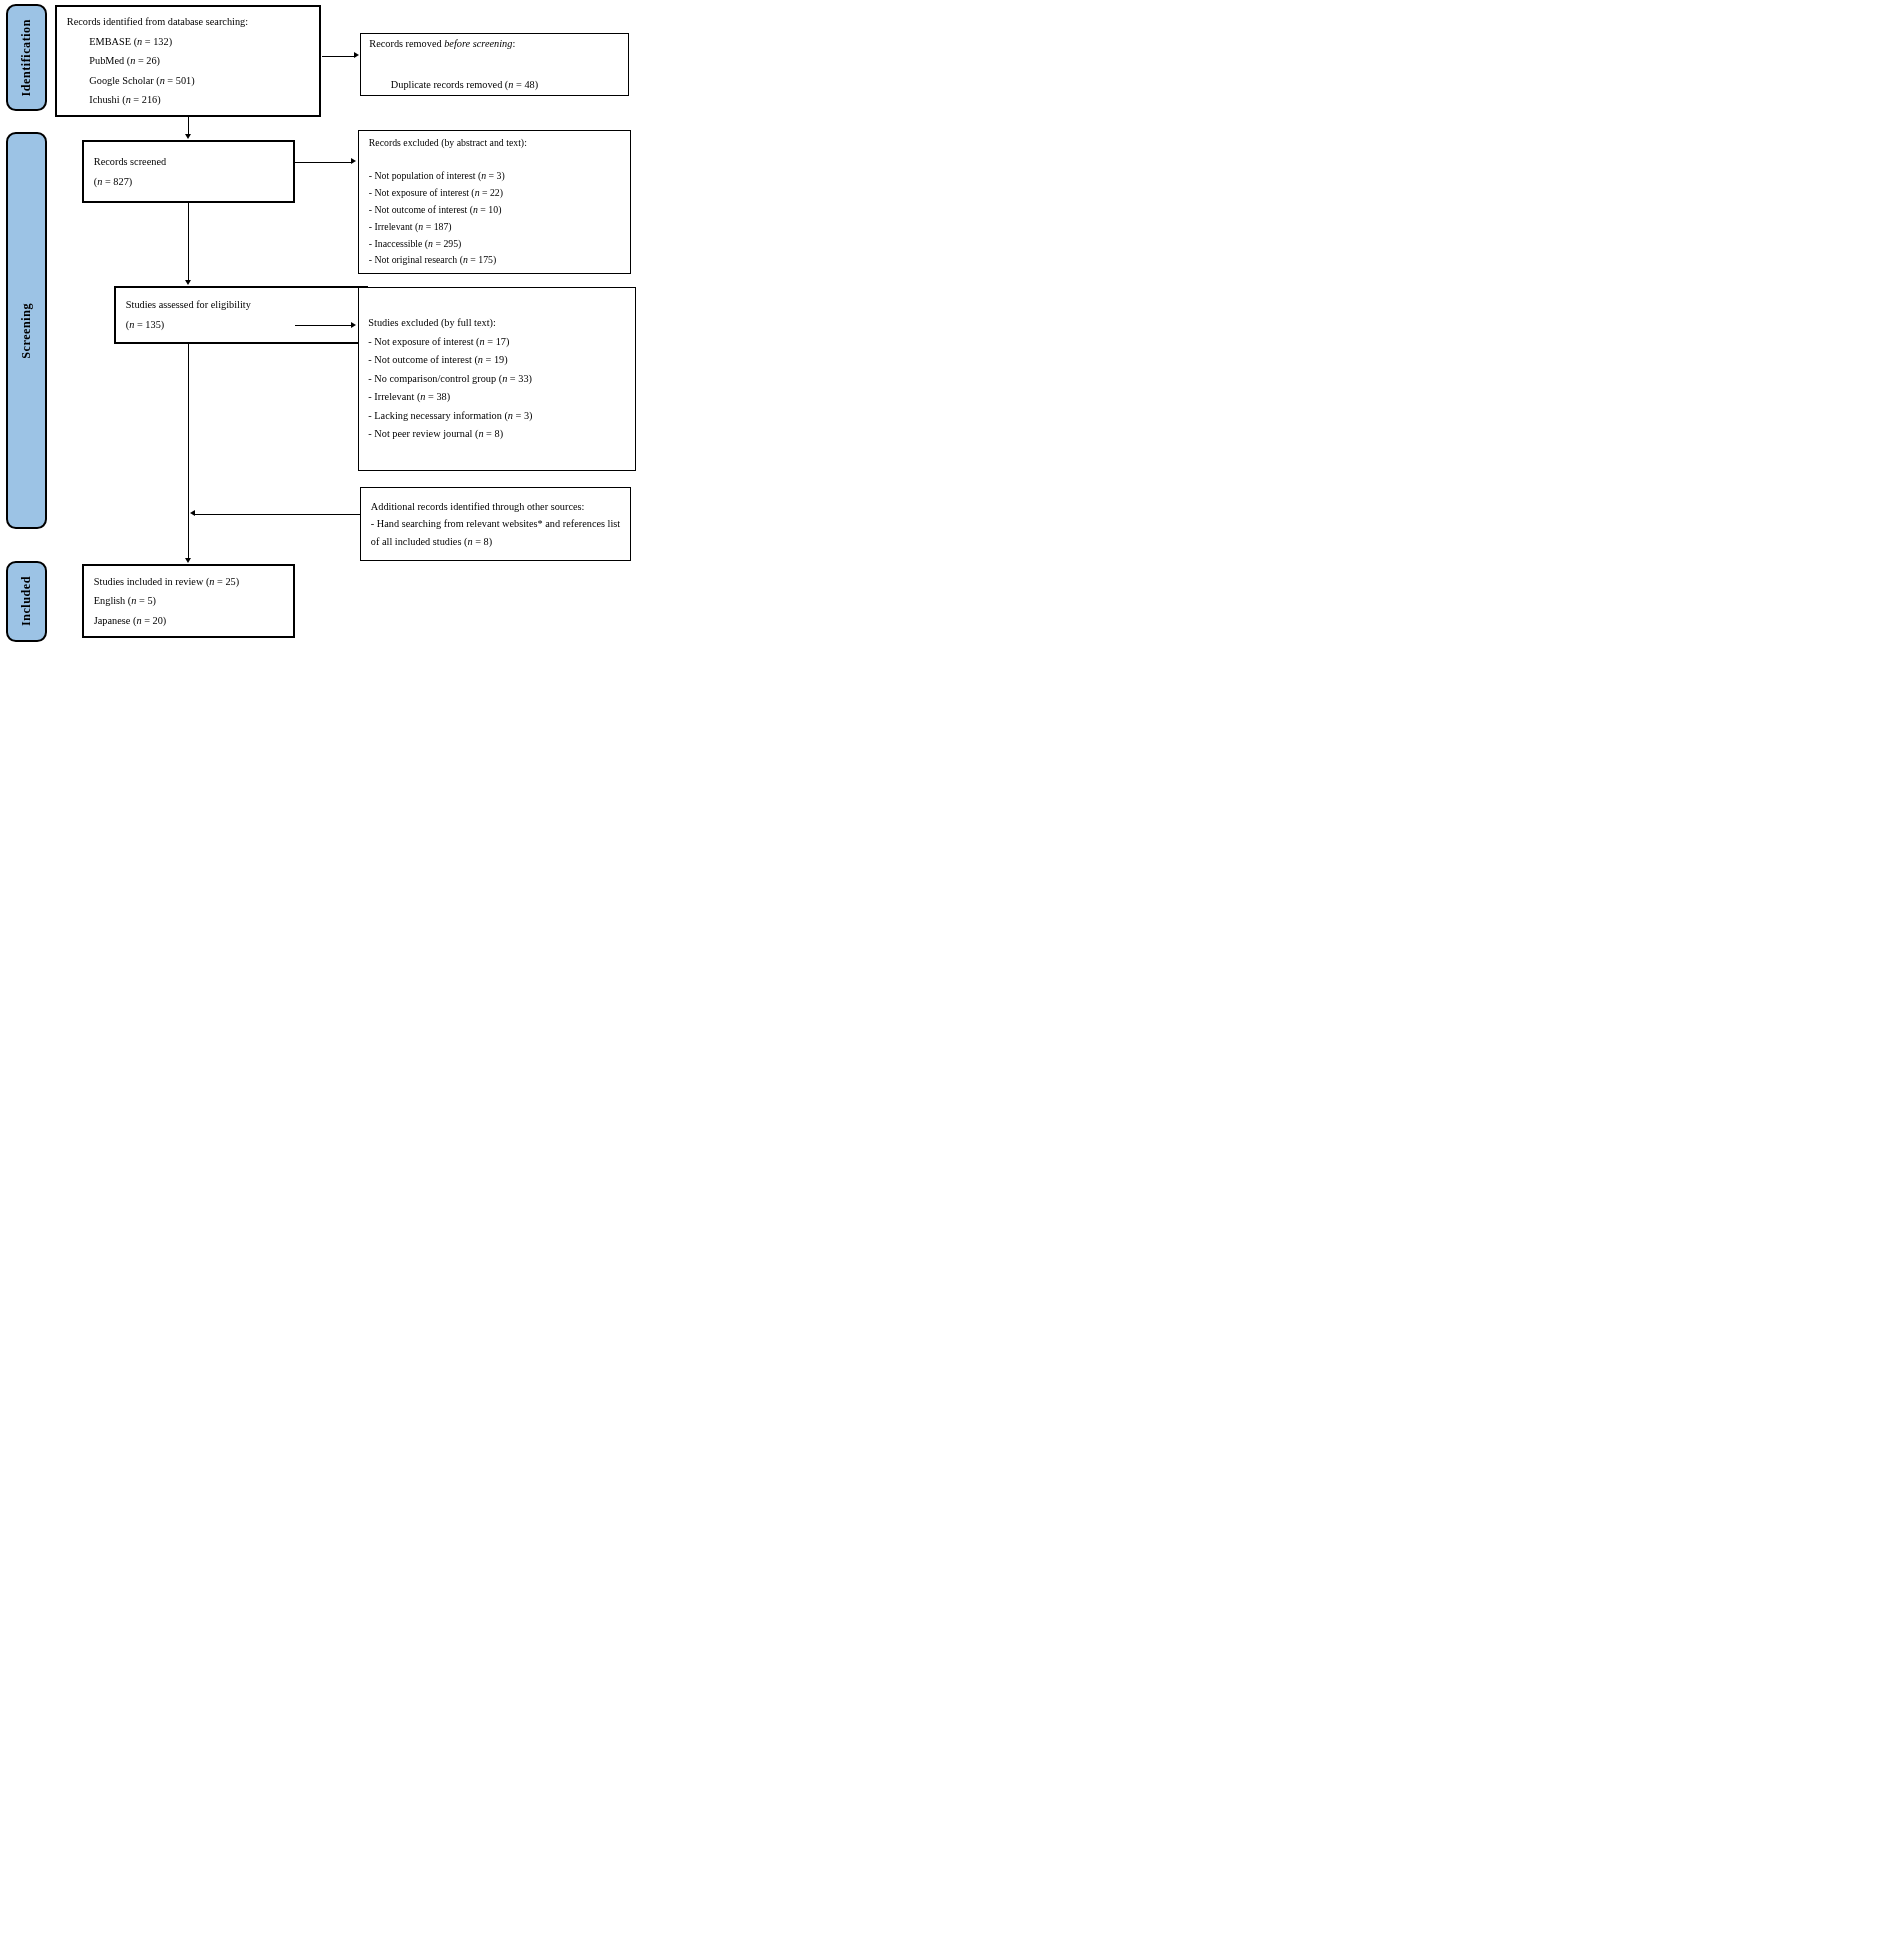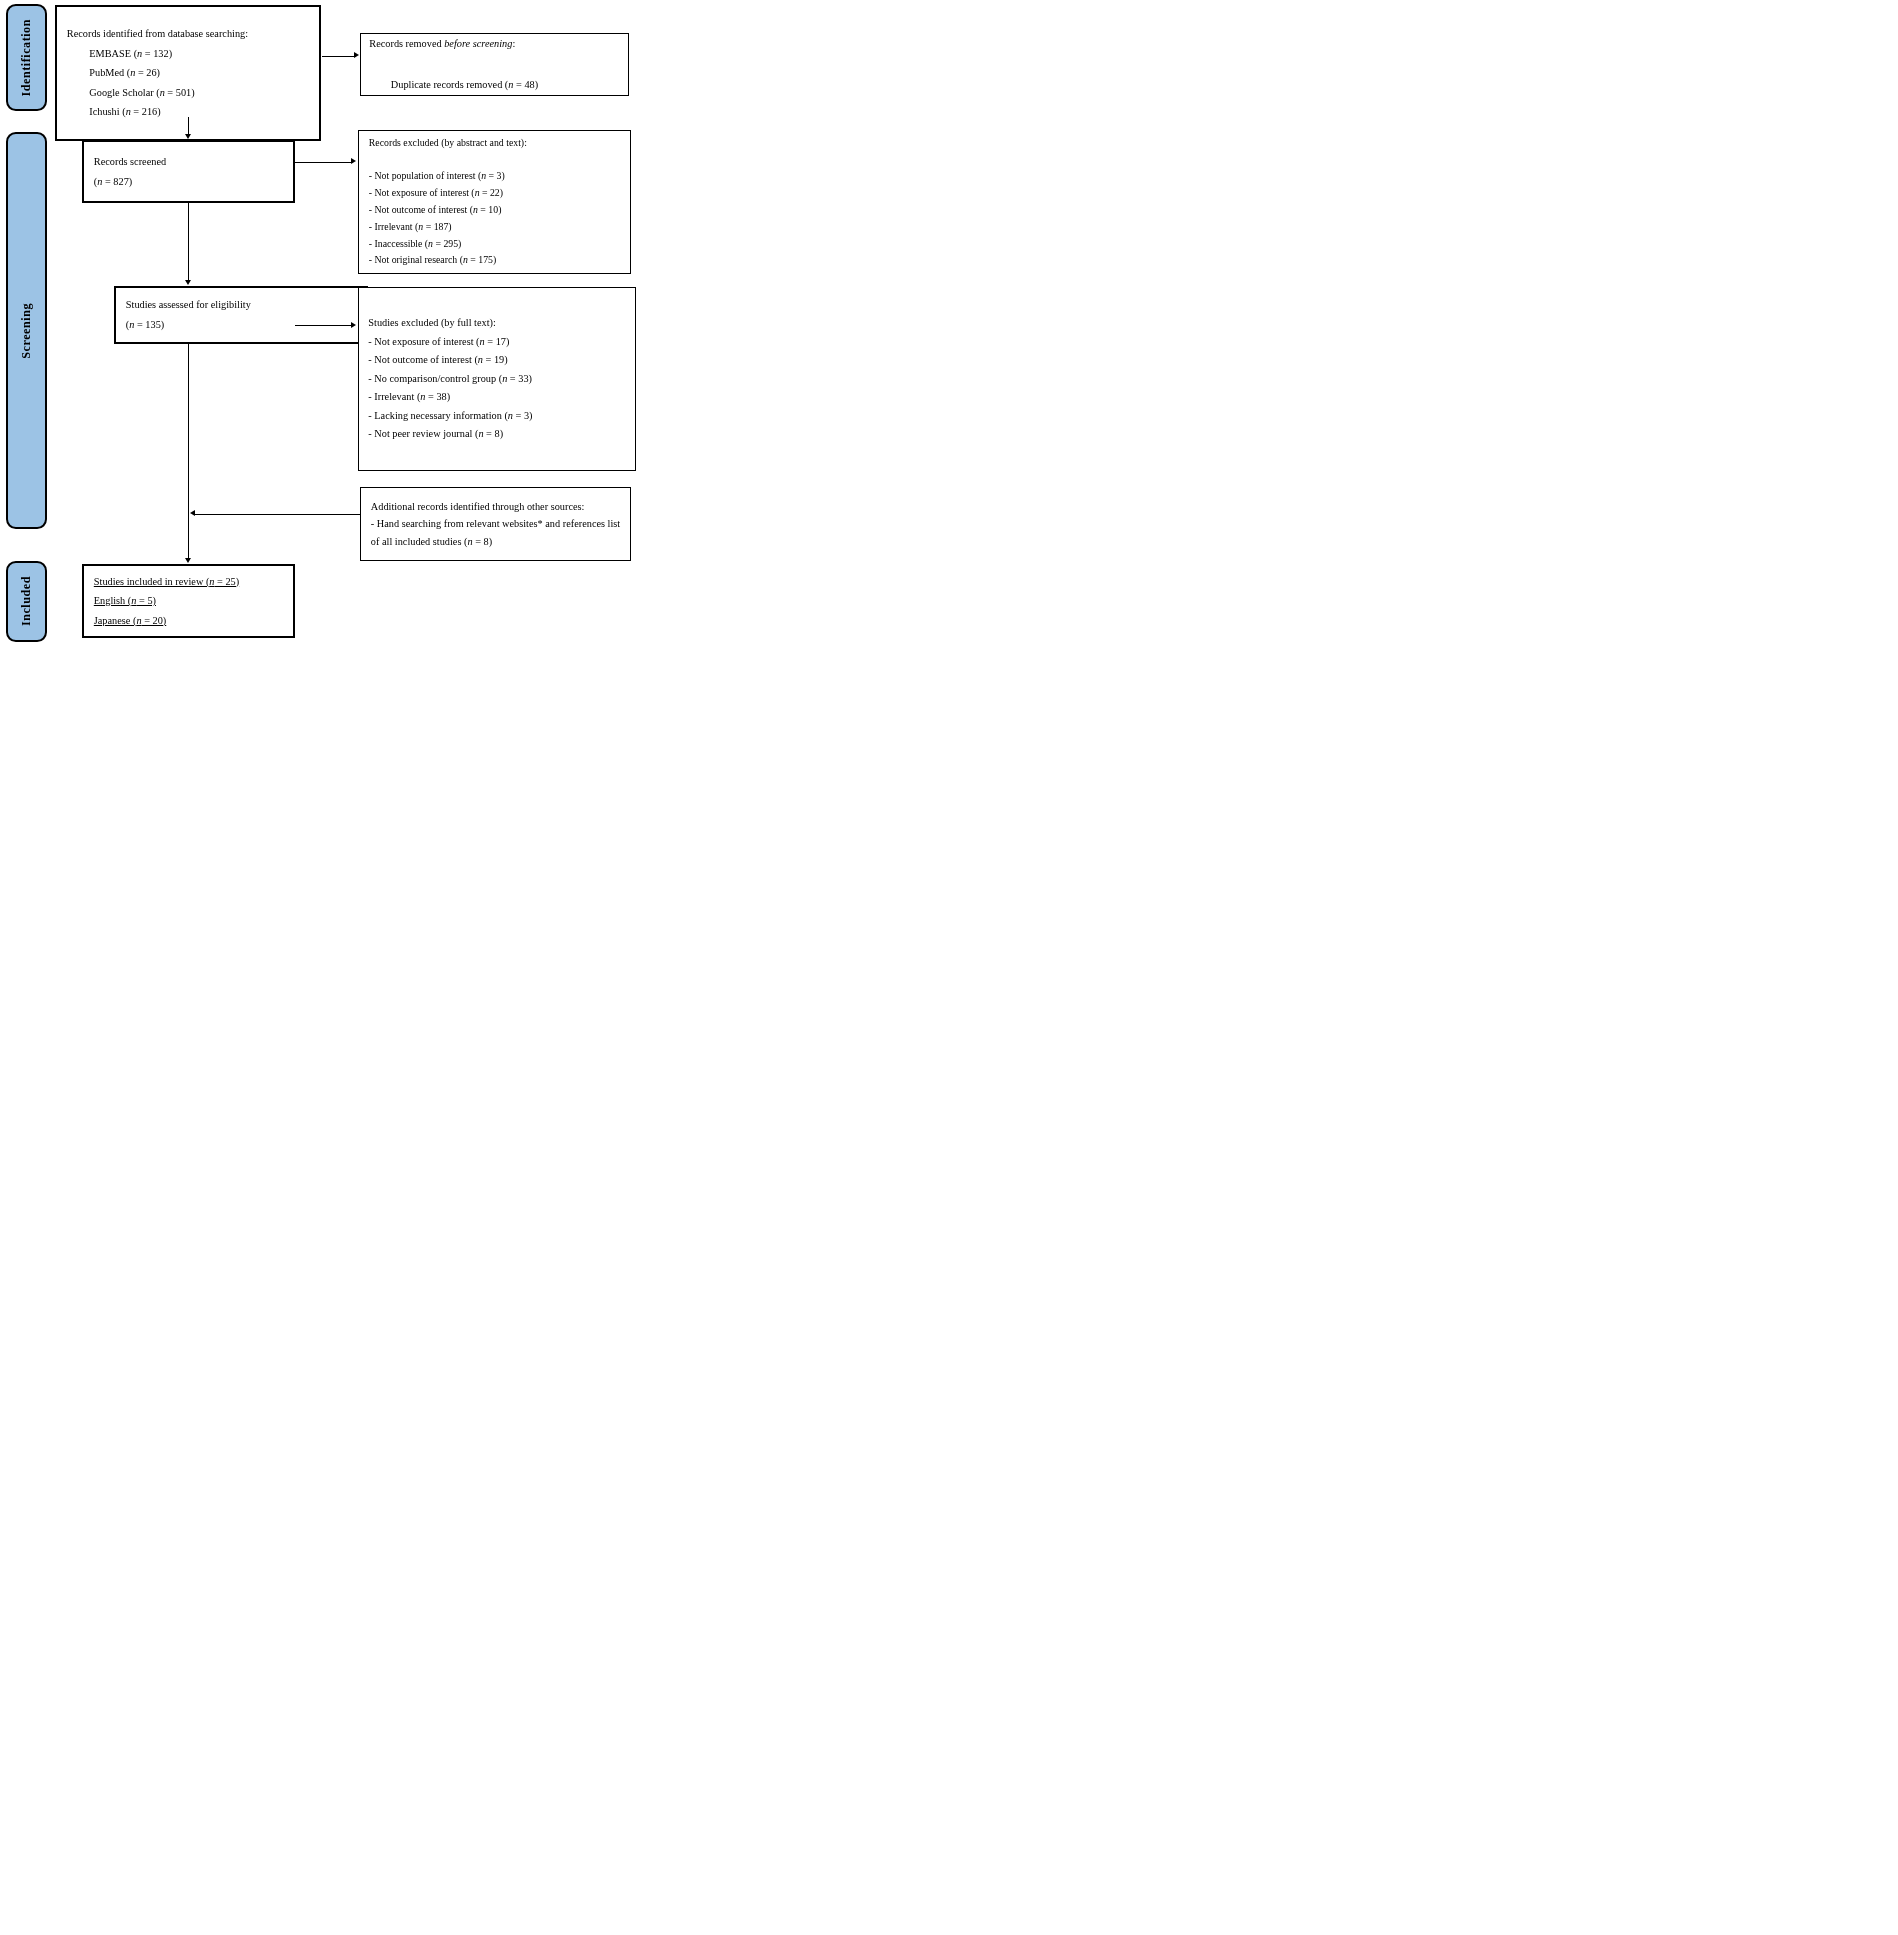--- a/index.html
+++ b/index.html
@@ -48,21 +48,21 @@
   <div class="stage" style="left:5.9px;top:4.4px;width:41px;height:107px;">
     <span>Identification</span>
   </div>
   <div class="stage" style="left:5.9px;top:132px;width:41px;height:397px;">
     <span>Screening</span>
   </div>
   <div class="stage" style="left:5.9px;top:561px;width:41px;height:81px;">
     <span>Included</span>
   </div>
 
-  <div class="fbox pad20" style="left:55px;top:4.9px;width:266px;height:136px;">
+  <div class="fbox pad20" style="left:55px;top:4.9px;width:266px;height:112px;">
     <div>Records identified from database searching:</div>
     <div class="indent46">EMBASE (<i>n</i> = 132)</div>
     <div class="indent46">PubMed (<i>n</i> = 26)</div>
     <div class="indent46">Google Scholar (<i>n</i> = 501)</div>
     <div class="indent46">Ichushi (<i>n</i> = 216)</div>
   </div>
 
   <div class="rbox" style="left:360px;top:33px;width:269px;height:63px;padding-left:8.3px;padding-right:3.9px;line-height:1.9;justify-content:space-between;">
     <div>
       <span>Records removed </span><i>before screening</i><span>:</span>
@@ -99,21 +99,21 @@
     <div>- Irrelevant (<i>n</i> = 38)</div>
     <div>- Lacking necessary information (<i>n</i> = 3)</div>
     <div>- Not peer review journal (<i>n</i> = 8)</div>
   </div>
 
   <div class="rbox" style="left:360px;top:487px;width:271px;height:74px;padding:0 9.8px;text-align:justify;line-height:1.7;">
     <div>Additional records identified through other sources:</div>
     <div>- Hand searching from relevant websites* and references list of all included studies (<i>n</i> = 8)</div>
   </div>
 
-  <div class="fbox pad20" style="left:82px;top:564px;width:213px;height:74px;text-decoration:underline;">
+  <div class="fbox pad20" style="left:82px;top:564px;width:213px;height:74px;">
     <div>Studies included in review (<i>n</i> = 25)</div>
     <div>English (<i>n</i> = 5)</div>
     <div>Japanese (<i>n</i> = 20)</div>
   </div>
 
   <div>
     <div class="vline" style="left:188px;top:117px;height:18.6px;"></div>
     <div class="ah ah-down" style="left:185px;top:134px;"></div>
   </div>
 

